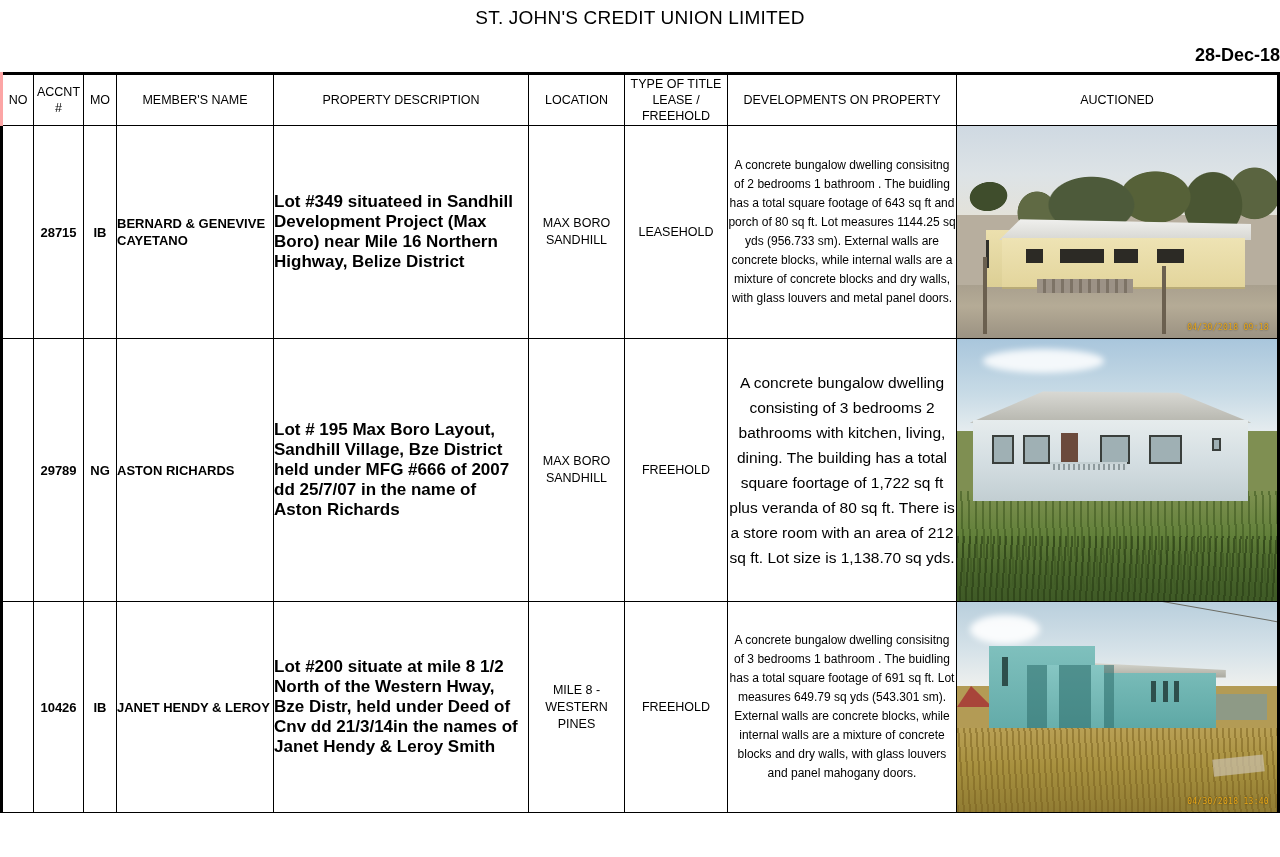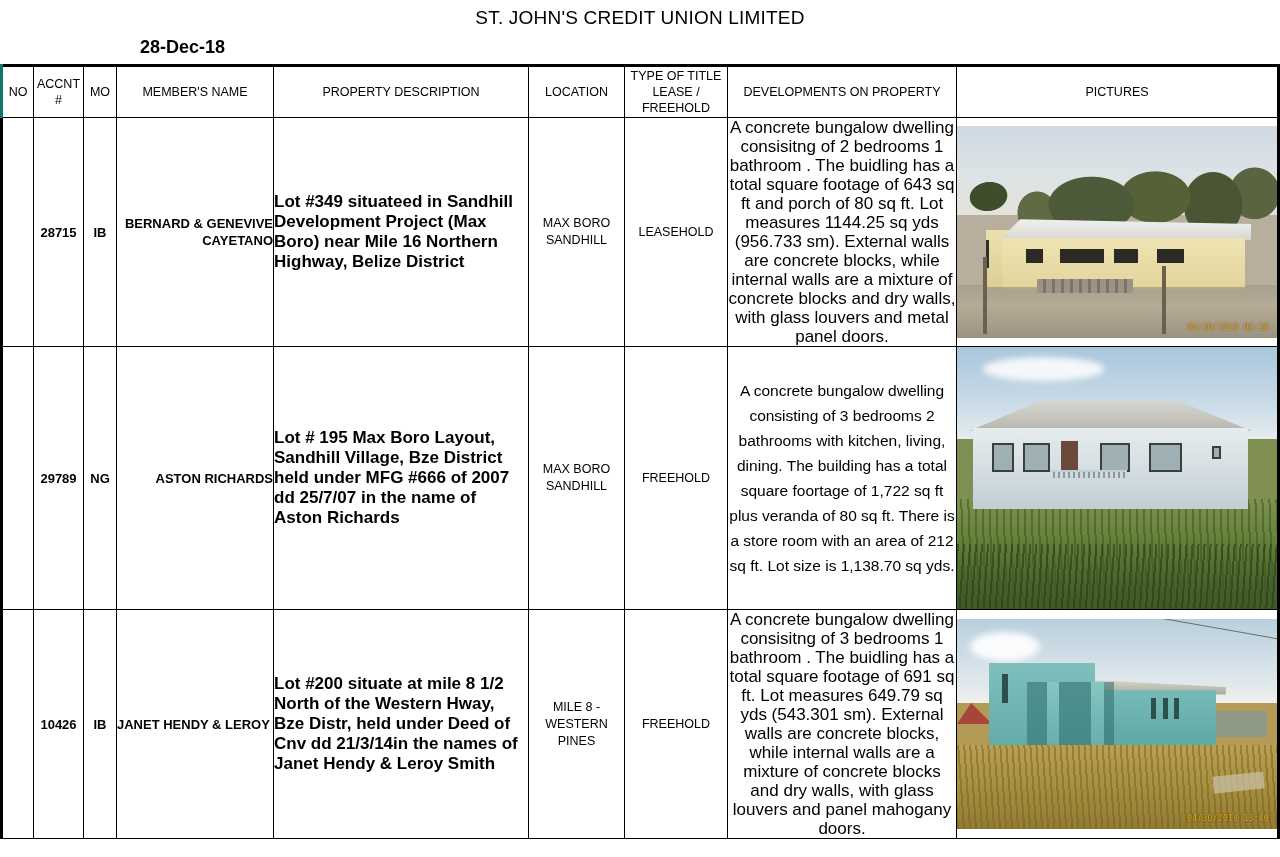--- a/index.html
+++ b/index.html
@@ -20,26 +20,26 @@
     text-align: center;
     padding-top: 5px;
   }
   .title-line {
     font-size: 19px;
     font-weight: normal;
     letter-spacing: .2px;
     line-height: 25px;
   }
   .date-line {
-    text-align: left;
+    text-align: right;
     margin-left: 140px;
     font-size: 18px;
     font-weight: bold;
     line-height: 26px;
-    margin-top: 4px;
+    margin-top: 12px;
   }
 
   
   table.sheet {
     border-collapse: collapse;
     width: 1280px;
     table-layout: fixed;
     margin-top: 4px;
   }
   table.sheet td, table.sheet th {
@@ -55,21 +55,21 @@
     border-top: 3px solid #000;
     border-bottom: 3px solid #000;
     font-weight: normal;
     font-size: 12.5px;
     line-height: 16px;
     text-align: center;
     padding: 4px 3px;
     height: 52px;
     box-sizing: border-box;
   }
-  thead th.thick-l { border-left: 3px solid #0f766e; }
+  thead th.thick-l { border-left: 3px solid #fca5a5; }
   thead th.thick-r { border-right: 3px solid #000; }
 
   tbody td {
     border-bottom: 2px solid #000;
     font-size: 12.5px;
   }
   tbody td.thick-l { border-left: 3px solid #000; }
   tbody td.thick-r { border-right: 3px solid #000; }
 
   .c-no      { width: 32px; }
@@ -87,37 +87,36 @@
     font-weight: bold;
     font-size: 13px;
   }
   .cell-name {
     font-weight: bold;
     font-size: 13px;
     line-height: 17px;
     padding: 0 2px 0 3px;
     white-space: nowrap;
     overflow: hidden;
-    text-align: right;
   }
   .cell-name.wrap { white-space: normal; }
   .cell-desc {
     font-weight: bold;
     font-size: 17px;
     line-height: 20px;
     padding: 0 4px 0 5px;
   }
   .cell-loc, .cell-title {
     text-align: center;
     font-size: 12.5px;
     line-height: 17px;
   }
   .cell-dev {
     text-align: center;
-    font-size: 17px;
+    font-size: 12px;
     line-height: 19px;
     padding: 2px 5px;
   }
   .cell-dev.big {
     font-size: 15.5px;
     line-height: 25px;
   }
   .cell-pic {
     padding: 0;
     vertical-align: top;
@@ -336,21 +335,21 @@
   <thead>
     <tr>
       <th class="thick-l">NO</th>
       <th>ACCNT #</th>
       <th>MO</th>
       <th>MEMBER'S NAME</th>
       <th>PROPERTY DESCRIPTION</th>
       <th>LOCATION</th>
       <th>TYPE OF TITLE LEASE / FREEHOLD</th>
       <th>DEVELOPMENTS ON PROPERTY</th>
-      <th class="thick-r">PICTURES</th>
+      <th class="thick-r">AUCTIONED</th>
     </tr>
   </thead>
   <tbody>
 
     <tr>
       <td class="thick-l"></td>
       <td class="cell-acct">28715</td>
       <td class="cell-mo">IB</td>
       <td class="cell-name wrap">BERNARD &amp; GENEVIVE CAYETANO</td>
       <td class="cell-desc">Lot #349 situateed in Sandhill Development Project (Max Boro) near Mile 16 Northern Highway, Belize District</td>

